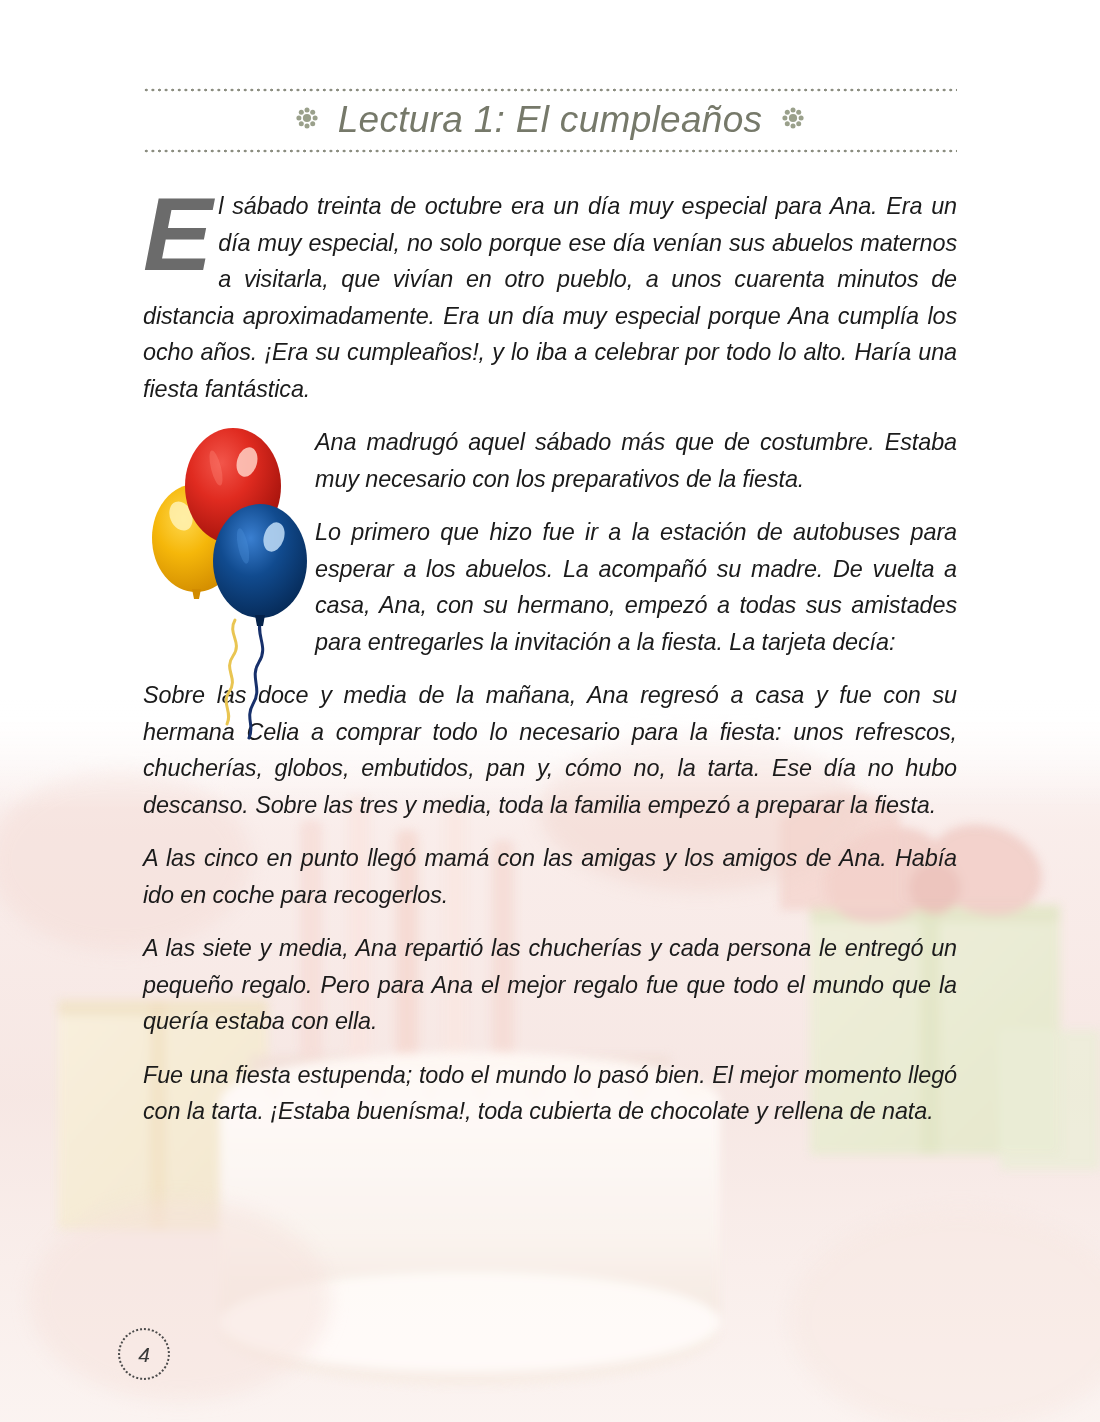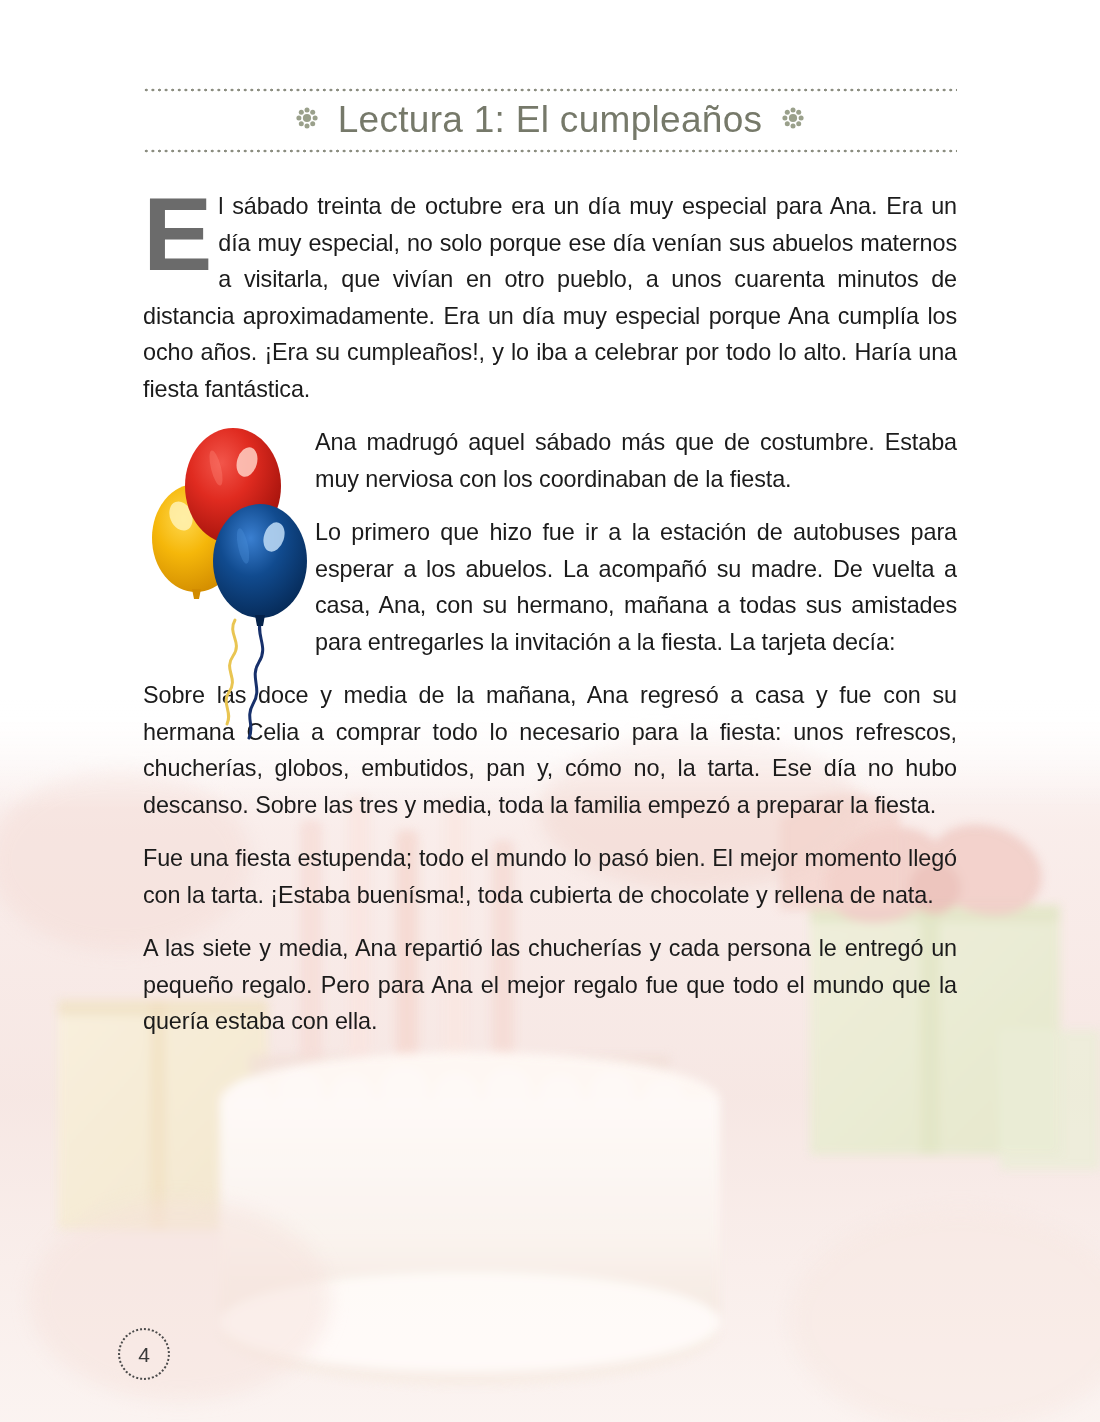--- a/index.html
+++ b/index.html
@@ -29,20 +29,21 @@
   }
   .bg-art svg { display: block; width: 100%; height: 100%; }
 
   
   .page {
     position: relative;
     z-index: 2;
     width: 1100px;
     height: 1422px;
     padding: 0;
+    font-style: italic;
   }
 
   
   .header {
     position: absolute;
     left: 143px;
     top: 88px;
     width: 814px;
   }
   .dot-rule {
@@ -324,25 +325,26 @@
           <ellipse cx="131" cy="131" rx="10" ry="15" fill="#bcd9f5" opacity="0.88" transform="rotate(18 131 131)"></ellipse>
           <ellipse cx="100" cy="140" rx="5" ry="18" fill="#4d92dd" opacity="0.35" transform="rotate(-12 100 140)"></ellipse>
         </g>
       </svg>
     </div>
 
     <p class="para dropcap-para">
       <span class="dropcap">E</span><span>l sábado treinta de octubre era un día muy especial para Ana. Era un día muy especial, no solo porque ese día venían sus abuelos maternos a visitarla, que vivían en otro pueblo, a unos cuarenta minutos de distancia aproximadamente. Era un día muy especial porque Ana cumplía los ocho años. ¡Era su cumpleaños!, y lo iba a celebrar por todo lo alto. Haría una fiesta fantástica.</span>
     </p>
 
-    <p class="para indented">Ana madrugó aquel sábado más que de costumbre. Estaba muy nerviosa con los coordinaban de la fiesta.</p>
-    <p class="para indented">Lo primero que hizo fue ir a la estación de autobuses para esperar a los abuelos. La acompañó su madre. De vuelta a casa, Ana, con su hermano, mañana a todas sus amistades para entregarles la invitación a la fiesta. La tarjeta decía:</p>
+    <p class="para indented">Ana madrugó aquel sábado más que de costumbre. Estaba muy necesario con los preparativos de la fiesta.</p>
+    <p class="para indented">Lo primero que hizo fue ir a la estación de autobuses para esperar a los abuelos. La acompañó su madre. De vuelta a casa, Ana, con su hermano, empezó a todas sus amistades para entregarles la invitación a la fiesta. La tarjeta decía:</p>
     <p class="para">Sobre las doce y media de la mañana, Ana regresó a casa y fue con su hermana Celia a comprar todo lo necesario para la fiesta: unos refrescos, chucherías, globos, embutidos, pan y, cómo no, la tarta. Ese día no hubo descanso. Sobre las tres y media, toda la familia empezó a preparar la fiesta.</p>
+    <p class="para">A las cinco en punto llegó mamá con las amigas y los amigos de Ana. Había ido en coche para recogerlos.</p>
+    <p class="para">A las siete y media, Ana repartió las chucherías y cada persona le entregó un pequeño regalo. Pero para Ana el mejor regalo fue que todo el mundo que la quería estaba con ella.</p>
     <p class="para">Fue una fiesta estupenda; todo el mundo lo pasó bien. El mejor momento llegó con la tarta. ¡Estaba buenísma!, toda cubierta de chocolate y rellena de nata.</p>
-    <p class="para">A las siete y media, Ana repartió las chucherías y cada persona le entregó un pequeño regalo. Pero para Ana el mejor regalo fue que todo el mundo que la quería estaba con ella.</p>
   </div>
 
   <div class="page-number">
     <span class="ring"></span>
     <span class="num-text">4</span>
   </div>
 
 </div>
 
 </body></html>

